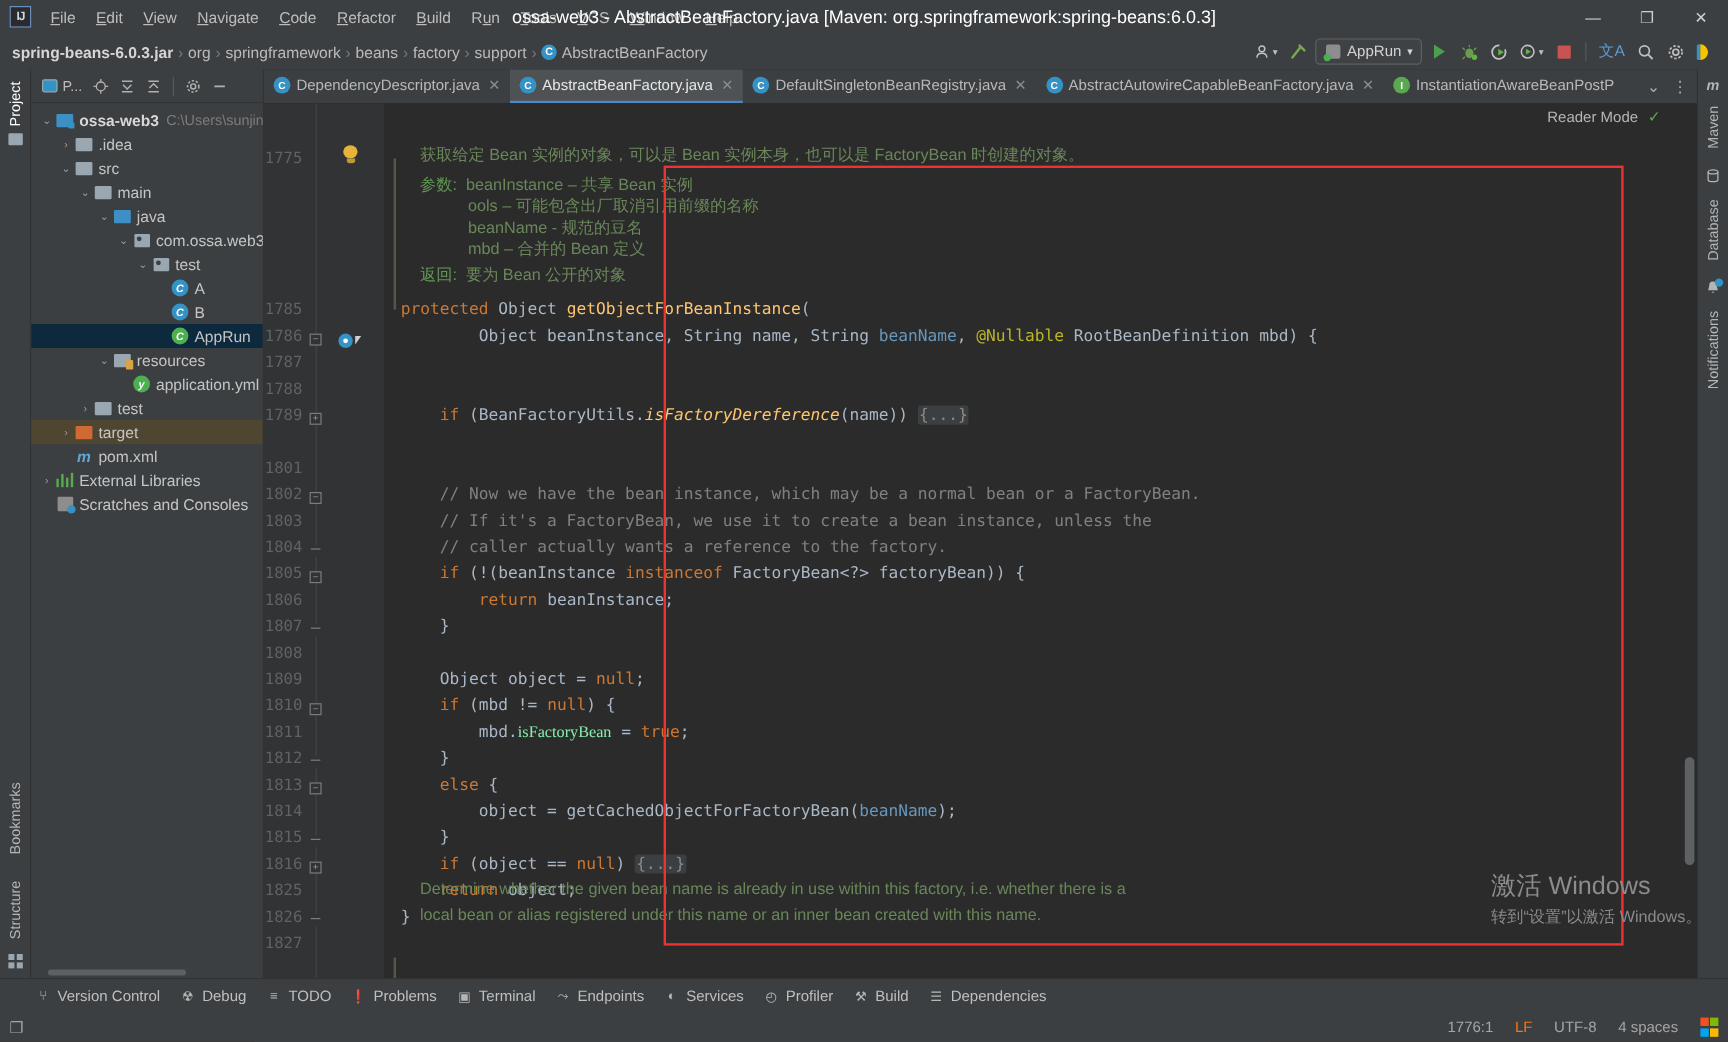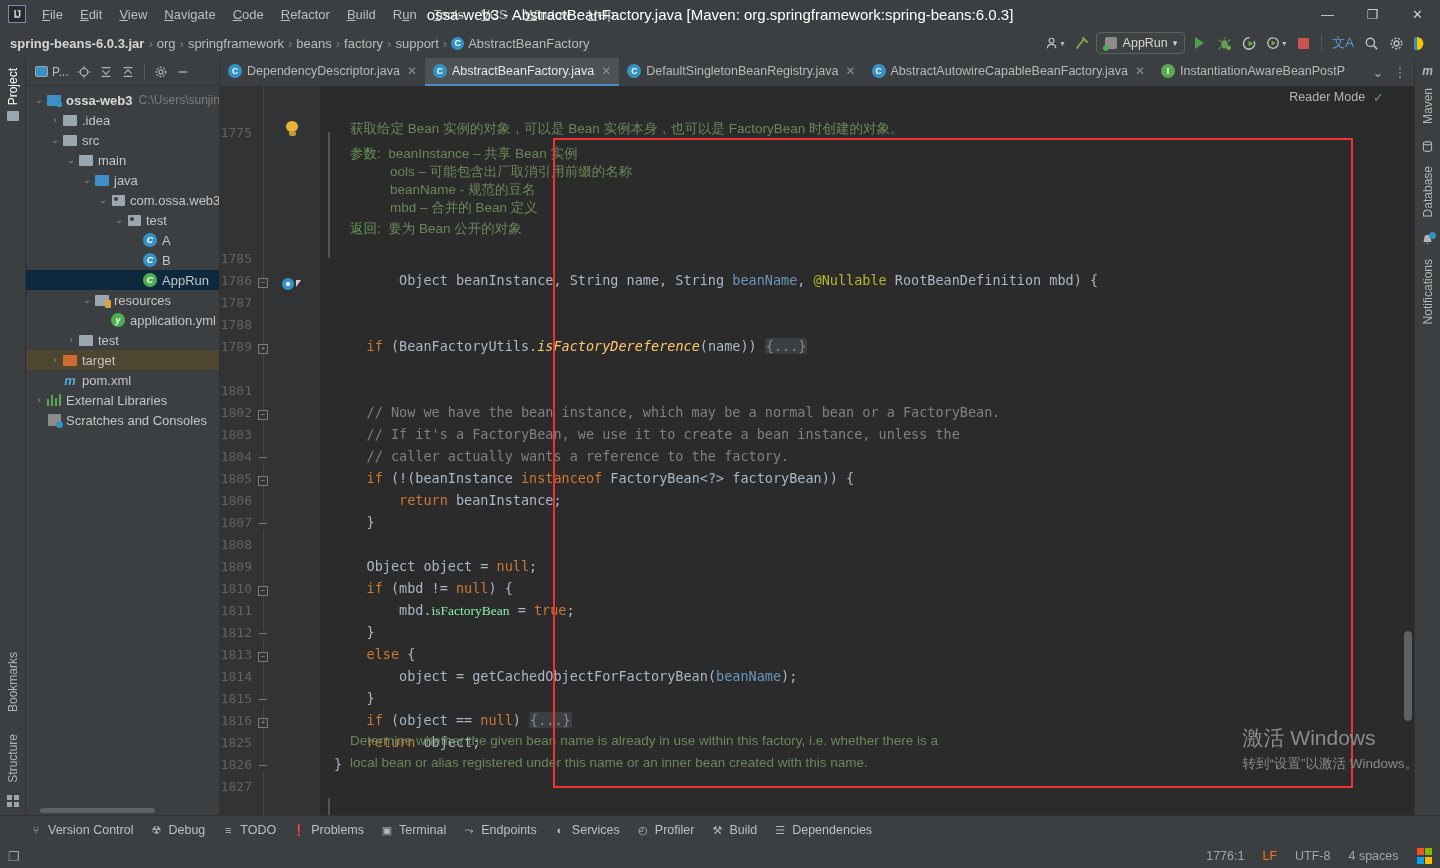--- a/index.html
+++ b/index.html
@@ -166,21 +166,21 @@
   .mth { color:#ffc66d; }
   .fld { color:#86efac;font-family:Liberation Serif, serif; }
   .par { color:#6897bb; }
   .cmt { color:#808080; }
   .ann { color:#bbb529; }
   .ital { font-style:italic; }
   .fold-inline { background:#3c3f41; color:#8a8a8a; border-radius:2px; padding:0 1px; }
 
   .jd-bar { position:absolute; left:8px; width:2px; background:#4f5a4a; }
   .reader-mode {
-    position:absolute; right:30px; top:4px; display:flex; align-items:flex-start; gap:8px;
+    position:absolute; right:30px; top:4px; display:flex; align-items:center; gap:8px;
     font-size:12.5px; color:#b5b5b5; z-index:5;
   }
   .chk { color:#5aa84f; font-size:13px; }
 
   .ed-vscroll { position:absolute; right:2px; width:8px; background:#5d6163; border-radius:4px; }
 
   .watermark {
     position:absolute; right:22px; bottom:42px; text-align:left; color:#787878; pointer-events:none;
   }
   .watermark .w1 { font-size:21px; color:#8c8c8c; }
@@ -607,20 +607,21 @@
 
         <div class="code" id="code">
           <div class="jd-bar" style="top:46px;height:126px;"></div>
           <div class="jd-bar" style="top:712px;height:46px;"></div>
         <div class="cline" style="left: 30px; top: 34px; font-family: &quot;Liberation Sans&quot;, sans-serif; font-size: 13.5px; line-height: 18px;"><span class="doc-txt">获取给定 Bean 实例的对象，可以是 Bean 实例本身，也可以是 FactoryBean 时创建的对象。</span></div>
             <div class="cline" style="left: 30px; top: 59px; font-family: &quot;Liberation Sans&quot;, sans-serif; font-size: 13.5px; line-height: 18px;"><span class="doc-mark">参数:</span>  <span class="doc-txt">beanInstance – 共享 Bean 实例</span></div>
             <div class="cline" style="left: 70px; top: 77px; font-family: &quot;Liberation Sans&quot;, sans-serif; font-size: 13.5px; line-height: 18px;"><span class="doc-txt">ools – 可能包含出厂取消引用前缀的名称</span></div>
             <div class="cline" style="left: 70px; top: 95px; font-family: &quot;Liberation Sans&quot;, sans-serif; font-size: 13.5px; line-height: 18px;"><span class="doc-txt">beanName - 规范的豆名</span></div>
             <div class="cline" style="left: 70px; top: 113px; font-family: &quot;Liberation Sans&quot;, sans-serif; font-size: 13.5px; line-height: 18px;"><span class="doc-txt">mbd – 合并的 Bean 定义</span></div>
             <div class="cline" style="left: 30px; top: 134px; font-family: &quot;Liberation Sans&quot;, sans-serif; font-size: 13.5px; line-height: 18px;"><span class="doc-mark">返回:</span>  <span class="doc-txt">要为 Bean 公开的对象</span></div>
+            <div class="cline" style="left: 14px; top: 161px;"><span class="id"><span class="kw">protected</span> Object <span class="mth">getObjectForBeanInstance</span>(</span></div>
             <div class="cline" style="left: 14px; top: 183px;"><span class="id">        Object beanInstance, String name, String <span class="par">beanName</span>, <span class="ann">@Nullable</span> RootBeanDefinition mbd) {</span></div>
             <div class="cline" style="left: 14px; top: 205px;"><span class="id"></span></div>
             <div class="cline" style="left: 14px; top: 249px;"><span class="id">    <span class="kw">if</span> (BeanFactoryUtils.<span class="mth ital">isFactoryDereference</span>(name)) <span class="fold-inline">{...}</span></span></div>
             <div class="cline" style="left: 14px; top: 293px;"><span class="id"></span></div>
             <div class="cline" style="left: 14px; top: 315px;"><span class="id"><span class="cmt">    // Now we have the bean instance, which may be a normal bean or a FactoryBean.</span></span></div>
             <div class="cline" style="left: 14px; top: 337px;"><span class="id"><span class="cmt">    // If it's a FactoryBean, we use it to create a bean instance, unless the</span></span></div>
             <div class="cline" style="left: 14px; top: 359px;"><span class="id"><span class="cmt">    // caller actually wants a reference to the factory.</span></span></div>
             <div class="cline" style="left: 14px; top: 381px;"><span class="id">    <span class="kw">if</span> (!(beanInstance <span class="kw">instanceof</span> FactoryBean&lt;?&gt; factoryBean)) {</span></div>
             <div class="cline" style="left: 14px; top: 403px;"><span class="id">        <span class="kw">return</span> beanInstance;</span></div>
             <div class="cline" style="left: 14px; top: 425px;"><span class="id">    }</span></div>

